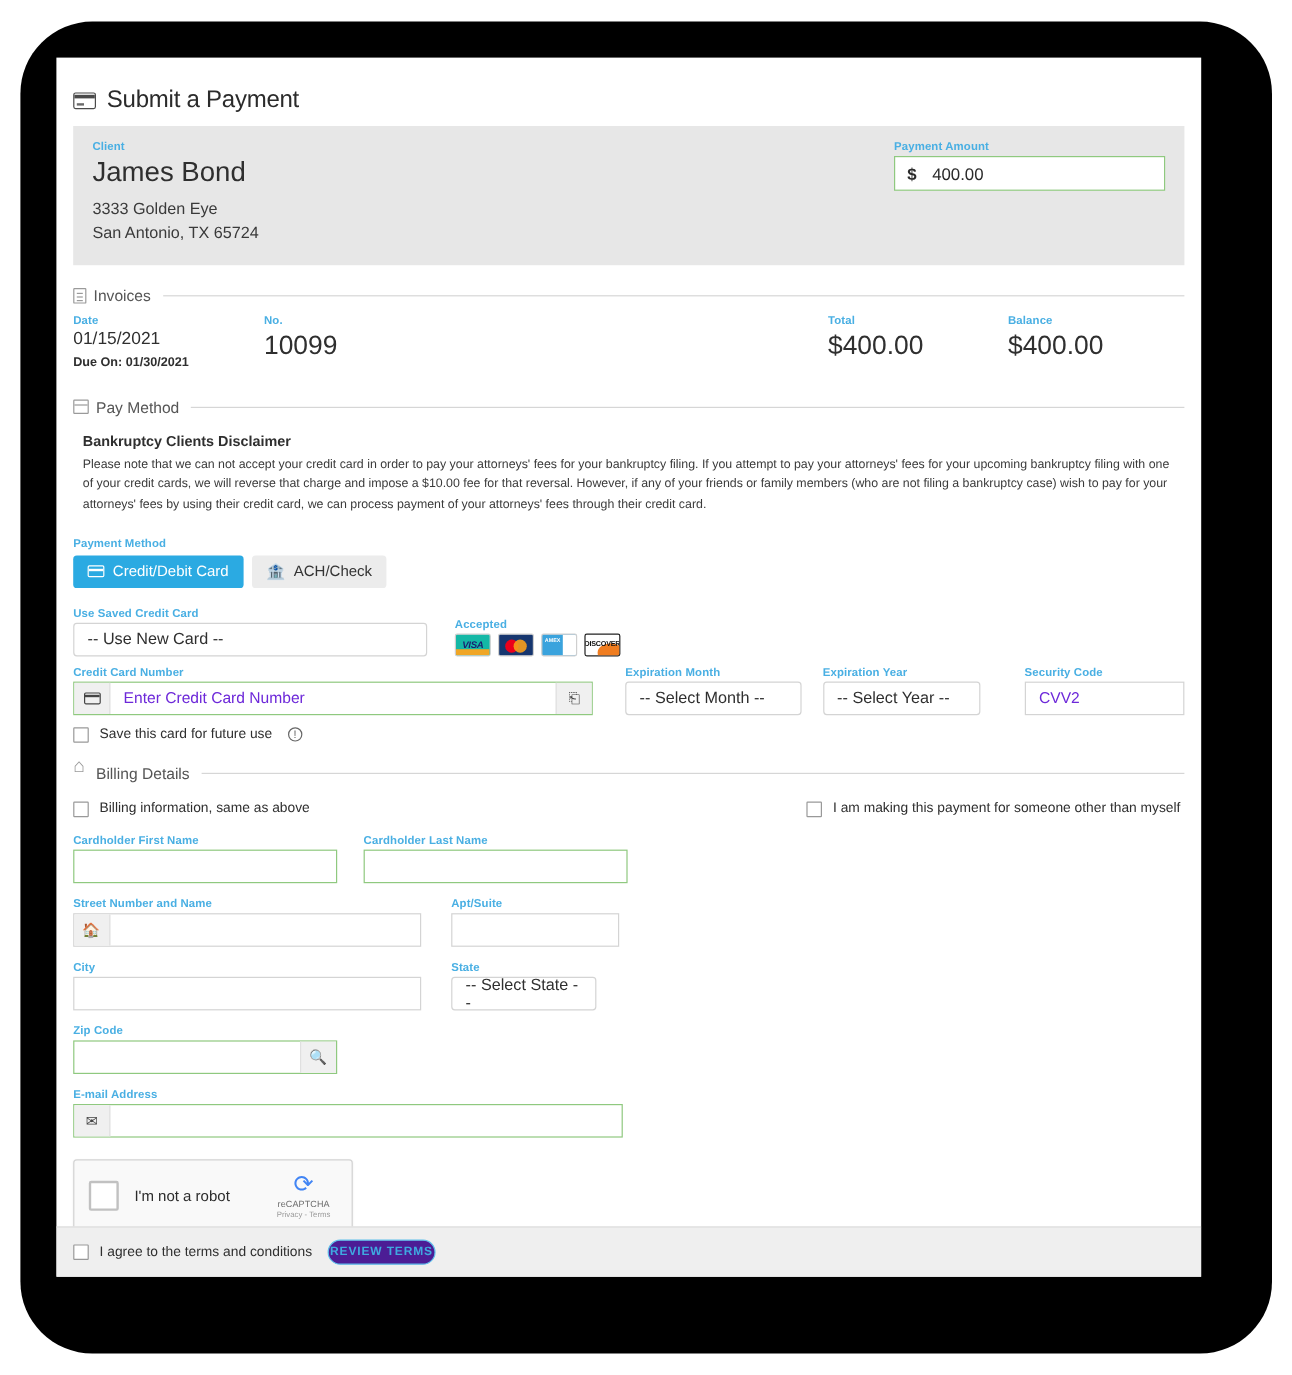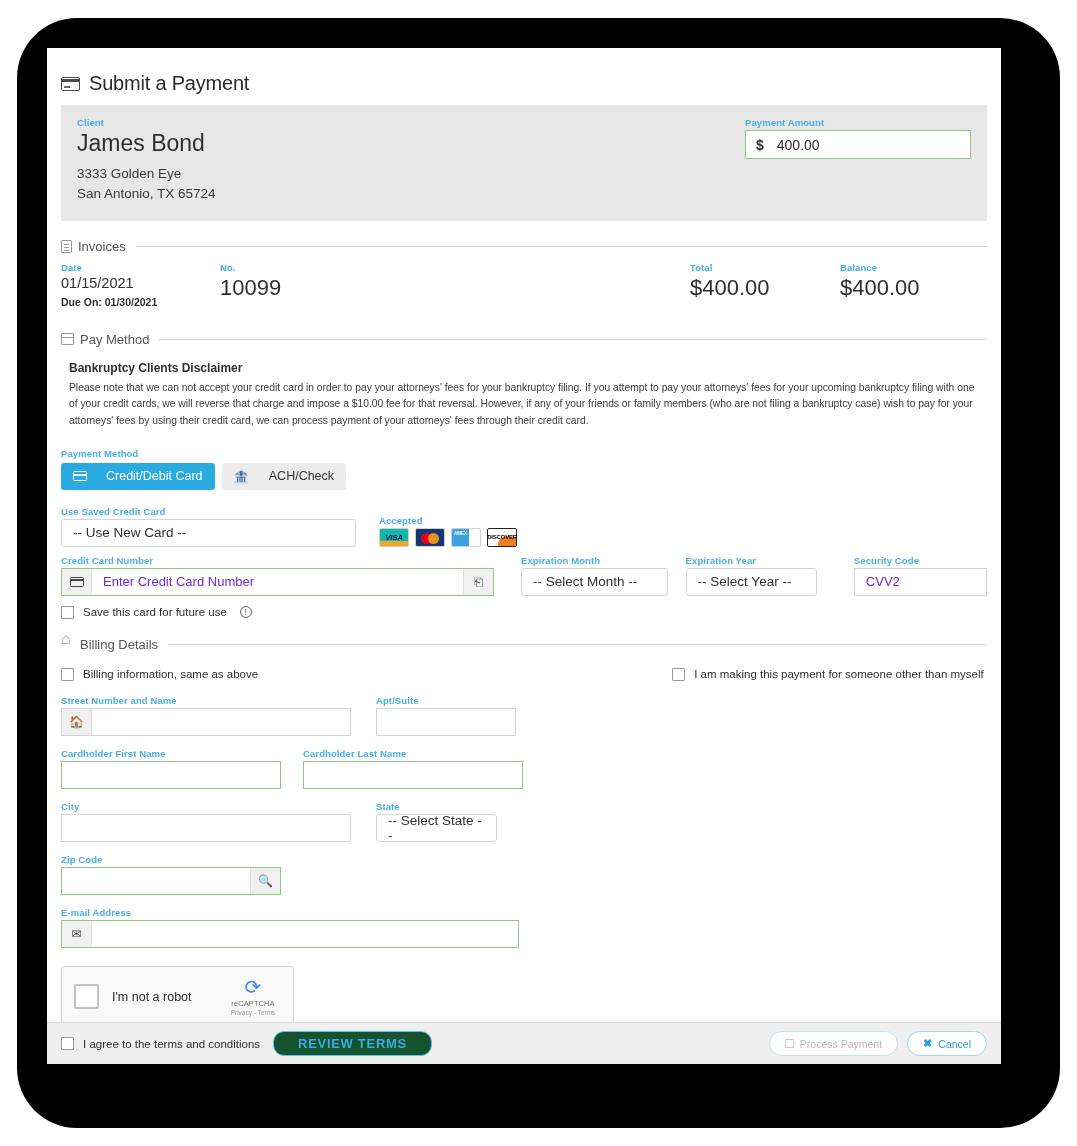--- a/index.html
+++ b/index.html
@@ -125,21 +125,21 @@
 
   
   .disc-wrap { margin: 14px 14px 0 22px; }
   .disc-title { font-size: 12px; font-weight: bold; color: #2f2f2f; margin-bottom: 5px; }
   .disc-body { font-size: 10.3px; color: #3a3a3a; line-height: 1.62; max-width: 908px; }
 
   
   .pm-wrap { margin: 18px 14px 0 14px; }
   .pm-tabs { display: flex; gap: 7px; margin-top: 4px; }
   .pm-tab {
-    height: 27px; display: flex; align-items: center; gap: 19px;
+    height: 27px; display: flex; align-items: center; gap: 7px;
     padding: 0 12px; font-size: 12.5px; border-radius: 3px; cursor: pointer;
   }
   .pm-tab.active { background: #2baae2; color: #fff; }
   .pm-tab.idle { background: #ececec; color: #333; }
   .mini-card {
     width: 14px; height: 10px; border: 1.4px solid currentColor; border-radius: 1.5px;
     position: relative; flex: none;
   }
   .mini-card::before {
     content:""; position:absolute; left:-0.2px; top:1.4px; right:-0.2px; height:2.4px; background: currentColor;
@@ -233,22 +233,22 @@
 
   
   .footer {
     position: absolute; left: 0; bottom: 0; width: 954px; height: 42px;
     background: #efefef; border-top: 1px solid #dcdcdc;
     display: flex; align-items: center; padding: 0 14px;
   }
   .terms-chk { display: flex; align-items: center; gap: 9px; font-size: 11.5px; color: #2f2f2f; }
   .pill {
     border: 1.4px solid #5fc0ec; border-radius: 11px; color: #3fa9e0;
-    font-size: 13px; font-weight: bold; letter-spacing: .7px;
-    padding: 4px 24px; margin-left: 13px; background: #14532d; cursor: pointer;
+    font-size: 10px; font-weight: bold; letter-spacing: .7px;
+    padding: 4px 1px; margin-left: 13px; background: #4c1d95; cursor: pointer;
   }
   .foot-right { margin-left: auto; display: flex; align-items: center; gap: 9px; }
   .btn {
     border-radius: 15px; height: 25px; display: flex; align-items: center; gap: 6px;
     padding: 0 15px; font-size: 10.5px; background: #fff; cursor: pointer;
   }
   .btn-proc { border: 1.3px solid #bfe2f4; color: #b9b9b9; }
   .btn-cancel { border: 1.3px solid #9fd5ef; color: #2f9bd8; }
   .save-ico { width: 9px; height: 9px; border: 1.2px solid #c7c7c7; border-radius: 1px; }
   .x-ico { font-weight: bold; font-size: 11px; color: #2f9bd8; }
@@ -416,45 +416,45 @@
       <span>Billing information, same as above</span>
     </div>
     <div class="chk-row bill-chk-2">
       <span class="chk"></span>
       <span>I am making this payment for someone other than myself</span>
     </div>
   </div>
 
   <div class="bill-grid">
     <div class="bg-row">
+      <div class="w-first">
+        <div class="lbl">Cardholder First Name</div>
+        <div class="inp green">
+          <span class="txt"></span>
+        </div>
+      </div>
+      <div class="w-last">
+        <div class="lbl">Cardholder Last Name</div>
+        <div class="inp green">
+          <span class="txt"></span>
+        </div>
+      </div>
+    </div>
+
+    <div class="bg-row">
       <div class="w-street">
         <div class="lbl">Street Number and Name</div>
         <div class="inp">
           <span class="addon">🏠</span>
           <span class="txt"></span>
         </div>
       </div>
       <div class="w-apt">
         <div class="lbl">Apt/Suite</div>
         <div class="inp">
-          <span class="txt"></span>
-        </div>
-      </div>
-    </div>
-
-    <div class="bg-row">
-      <div class="w-first">
-        <div class="lbl">Cardholder First Name</div>
-        <div class="inp green">
-          <span class="txt"></span>
-        </div>
-      </div>
-      <div class="w-last">
-        <div class="lbl">Cardholder Last Name</div>
-        <div class="inp green">
           <span class="txt"></span>
         </div>
       </div>
     </div>
 
     <div class="bg-row">
       <div class="w-city">
         <div class="lbl">City</div>
         <div class="inp">
           <span class="txt"></span>
@@ -498,25 +498,15 @@
       <span class="recap-links" style="display:block">Privacy - Terms</span>
     </span>
   </div>
 
   <div class="footer">
     <div class="terms-chk">
       <span class="chk"></span>
       <span>I agree to the terms and conditions</span>
     </div>
     <span class="pill">REVIEW TERMS</span>
-    <div class="foot-right">
-      <div class="btn btn-proc">
-        <span class="save-ico"></span>
-        <span>Process Payment</span>
-      </div>
-      <div class="btn btn-cancel">
-        <span class="x-ico">✖</span>
-        <span>Cancel</span>
-      </div>
-    </div>
   </div>
 
 </div>
 
 </body></html>

